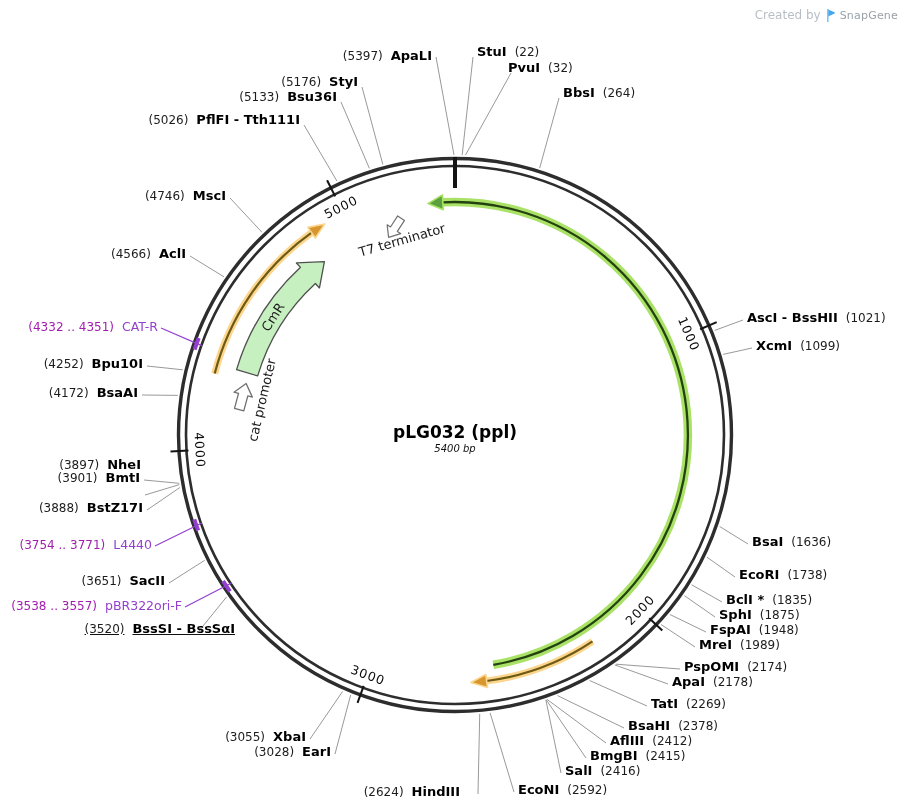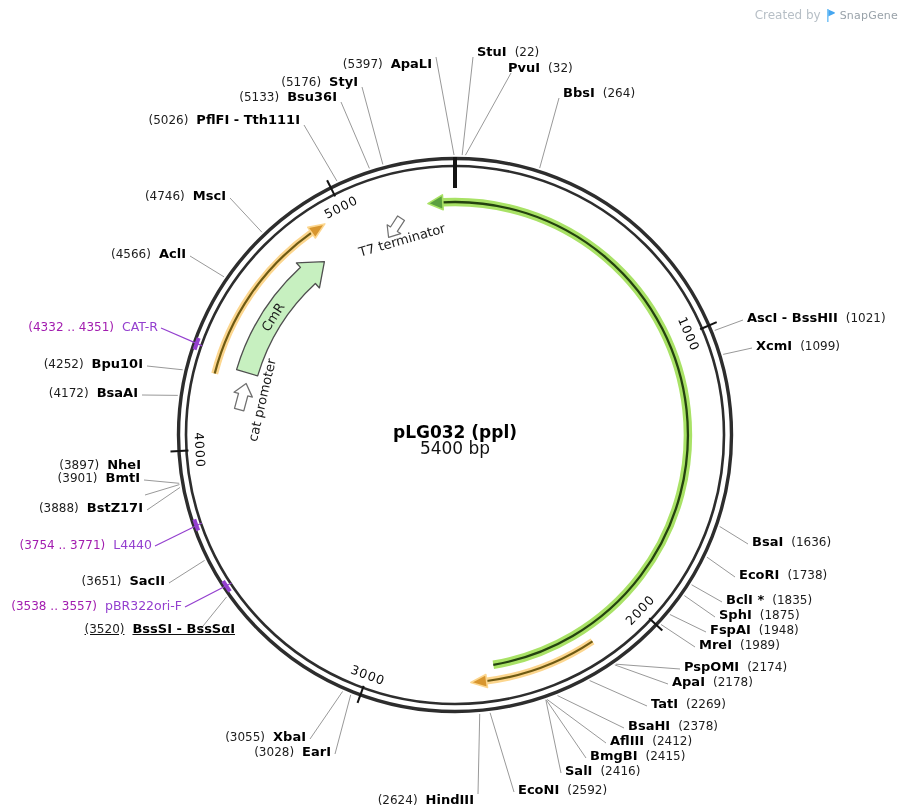--- a/index.html
+++ b/index.html
@@ -11,21 +11,21 @@
   .lbl .ps{font-size:12px;color:#1c1c1c;}
   .lbl.left{transform:translateY(-50%);}
   .lbl.right{transform:translateY(-50%);}
   .lbl.purple .nm{color:#9440cf;font-weight:normal;font-size:12.5px;}
   .lbl.purple .ps{color:#a21caf;}
   .gap{display:inline-block;width:8px;}
   .rot{position:absolute;white-space:nowrap;}
   #plasmid-title{position:absolute;left:455px;top:432px;transform:translate(-50%,-50%);
       font-weight:bold;font-size:17px;color:#000;}
   #plasmid-size{position:absolute;left:455px;top:448px;transform:translate(-50%,-50%);
-      font-size:17px;color:#111;}
+      font-size:10px;color:#111;font-style:italic;}
   .scale-num{font-size:12.5px;color:#0a0a0a;letter-spacing:1px;}
   .feat-lbl{font-size:13px;color:#1a1a1a;}
   #credit{position:absolute;right:10px;top:8px;display:flex;align-items:center;gap:4px;}
   #credit .cby{font-size:12px;color:#b7bfc6;}
   #credit .bnd{font-size:11px;color:#99a2a9;font-weight:normal;letter-spacing:.2px;}
 </style>
 </head>
 <body>
 
 <div id="stage">
@@ -97,36 +97,36 @@
       <div class="rot scale-num" style="left: 640.48px; top: 609.992px; transform: translate(-50%, -50%) rotate(-46.6667deg);">2000</div>
       <div class="rot scale-num" style="left: 367.785px; top: 674.622px; transform: translate(-50%, -50%) rotate(20deg);">3000</div>
       <div class="rot scale-num" style="left: 200.431px; top: 449.827px; transform: translate(-50%, -50%) rotate(86.6667deg);">4000</div>
       <div class="rot scale-num" style="left: 340.556px; top: 207.124px; transform: translate(-50%, -50%) rotate(-26.6667deg);">5000</div>
       <div class="rot feat-lbl" style="left: 273px; top: 317px; transform: translate(-50%, -50%) rotate(-57.5deg);">CmR</div>
       <div class="rot feat-lbl" style="left: 262px; top: 400px; transform: translate(-50%, -50%) rotate(-77deg);">cat promoter</div>
       <div class="rot feat-lbl" style="left: 402px; top: 240px; transform: translate(-50%, -50%) rotate(-16deg);">T7 terminator</div>
       <div class="lbl left purple" style="left: auto; top: 327px; right: 750px;"><span class="ps">(4332 .. 4351)</span><span class="gap"></span><span class="nm">CAT-R</span></div>
       <div class="lbl left purple" style="left: auto; top: 545px; right: 756px;"><span class="ps">(3754 .. 3771)</span><span class="gap"></span><span class="nm">L4440</span></div>
       <div class="lbl left purple" style="left: auto; top: 606px; right: 726px;"><span class="ps">(3538 .. 3557)</span><span class="gap"></span><span class="nm">pBR322ori-F</span></div>
-      <div class="lbl left" style="left: auto; top: 64px; right: 476px;"><span class="ps">(5397)</span><span class="gap"></span><span class="nm">ApaLI</span></div>
+      <div class="lbl left" style="left: auto; top: 56px; right: 476px;"><span class="ps">(5397)</span><span class="gap"></span><span class="nm">ApaLI</span></div>
       <div class="lbl left" style="left: auto; top: 82px; right: 550px;"><span class="ps">(5176)</span><span class="gap"></span><span class="nm">StyI</span></div>
       <div class="lbl left" style="left: auto; top: 97px; right: 571px;"><span class="ps">(5133)</span><span class="gap"></span><span class="nm">Bsu36I</span></div>
       <div class="lbl left" style="left: auto; top: 120px; right: 608px;"><span class="ps">(5026)</span><span class="gap"></span><span class="nm">PflFI - Tth111I</span></div>
       <div class="lbl left" style="left: auto; top: 196px; right: 682px;"><span class="ps">(4746)</span><span class="gap"></span><span class="nm">MscI</span></div>
       <div class="lbl left" style="left: auto; top: 254px; right: 722px;"><span class="ps">(4566)</span><span class="gap"></span><span class="nm">AclI</span></div>
       <div class="lbl left" style="left: auto; top: 364px; right: 765px;"><span class="ps">(4252)</span><span class="gap"></span><span class="nm">Bpu10I</span></div>
       <div class="lbl left" style="left: auto; top: 393px; right: 770px;"><span class="ps">(4172)</span><span class="gap"></span><span class="nm">BsaAI</span></div>
       <div class="lbl left" style="left: auto; top: 478px; right: 768px;"><span class="ps">(3901)</span><span class="gap"></span><span class="nm">BmtI</span></div>
       <div class="lbl left" style="left: auto; top: 465px; right: 767px;"><span class="ps">(3897)</span><span class="gap"></span><span class="nm">NheI</span></div>
       <div class="lbl left" style="left: auto; top: 508px; right: 765px;"><span class="ps">(3888)</span><span class="gap"></span><span class="nm">BstZ17I</span></div>
       <div class="lbl left" style="left: auto; top: 581px; right: 743px;"><span class="ps">(3651)</span><span class="gap"></span><span class="nm">SacII</span></div>
       <div class="lbl left" style="left: auto; top: 629px; right: 673px; text-decoration: underline;"><span class="ps">(3520)</span><span class="gap"></span><span class="nm">BssSI - BssSαI</span></div>
       <div class="lbl left" style="left: auto; top: 737px; right: 602px;"><span class="ps">(3055)</span><span class="gap"></span><span class="nm">XbaI</span></div>
       <div class="lbl left" style="left: auto; top: 752px; right: 577px;"><span class="ps">(3028)</span><span class="gap"></span><span class="nm">EarI</span></div>
-      <div class="lbl left" style="left: auto; top: 792px; right: 434px; margin-top: 8px;"><span class="ps">(2624)</span><span class="gap"></span><span class="nm">HindIII</span></div>
+      <div class="lbl left" style="left: auto; top: 792px; right: 448px;"><span class="ps">(2624)</span><span class="gap"></span><span class="nm">HindIII</span></div>
       <div class="lbl right" style="left: 477px; top: 52px;"><span class="nm">StuI</span><span class="gap"></span><span class="ps">(22)</span></div>
       <div class="lbl right" style="left: 508px; top: 68px;"><span class="nm">PvuI</span><span class="gap"></span><span class="ps">(32)</span></div>
       <div class="lbl right" style="left: 563px; top: 93px;"><span class="nm">BbsI</span><span class="gap"></span><span class="ps">(264)</span></div>
       <div class="lbl right" style="left: 747px; top: 318px;"><span class="nm">AscI - BssHII</span><span class="gap"></span><span class="ps">(1021)</span></div>
       <div class="lbl right" style="left: 756px; top: 346px;"><span class="nm">XcmI</span><span class="gap"></span><span class="ps">(1099)</span></div>
       <div class="lbl right" style="left: 752px; top: 542px;"><span class="nm">BsaI</span><span class="gap"></span><span class="ps">(1636)</span></div>
       <div class="lbl right" style="left: 739px; top: 575px;"><span class="nm">EcoRI</span><span class="gap"></span><span class="ps">(1738)</span></div>
       <div class="lbl right" style="left: 726px; top: 600px;"><span class="nm">BclI *</span><span class="gap"></span><span class="ps">(1835)</span></div>
       <div class="lbl right" style="left: 719px; top: 615px;"><span class="nm">SphI</span><span class="gap"></span><span class="ps">(1875)</span></div>
       <div class="lbl right" style="left: 710px; top: 630px;"><span class="nm">FspAI</span><span class="gap"></span><span class="ps">(1948)</span></div>

